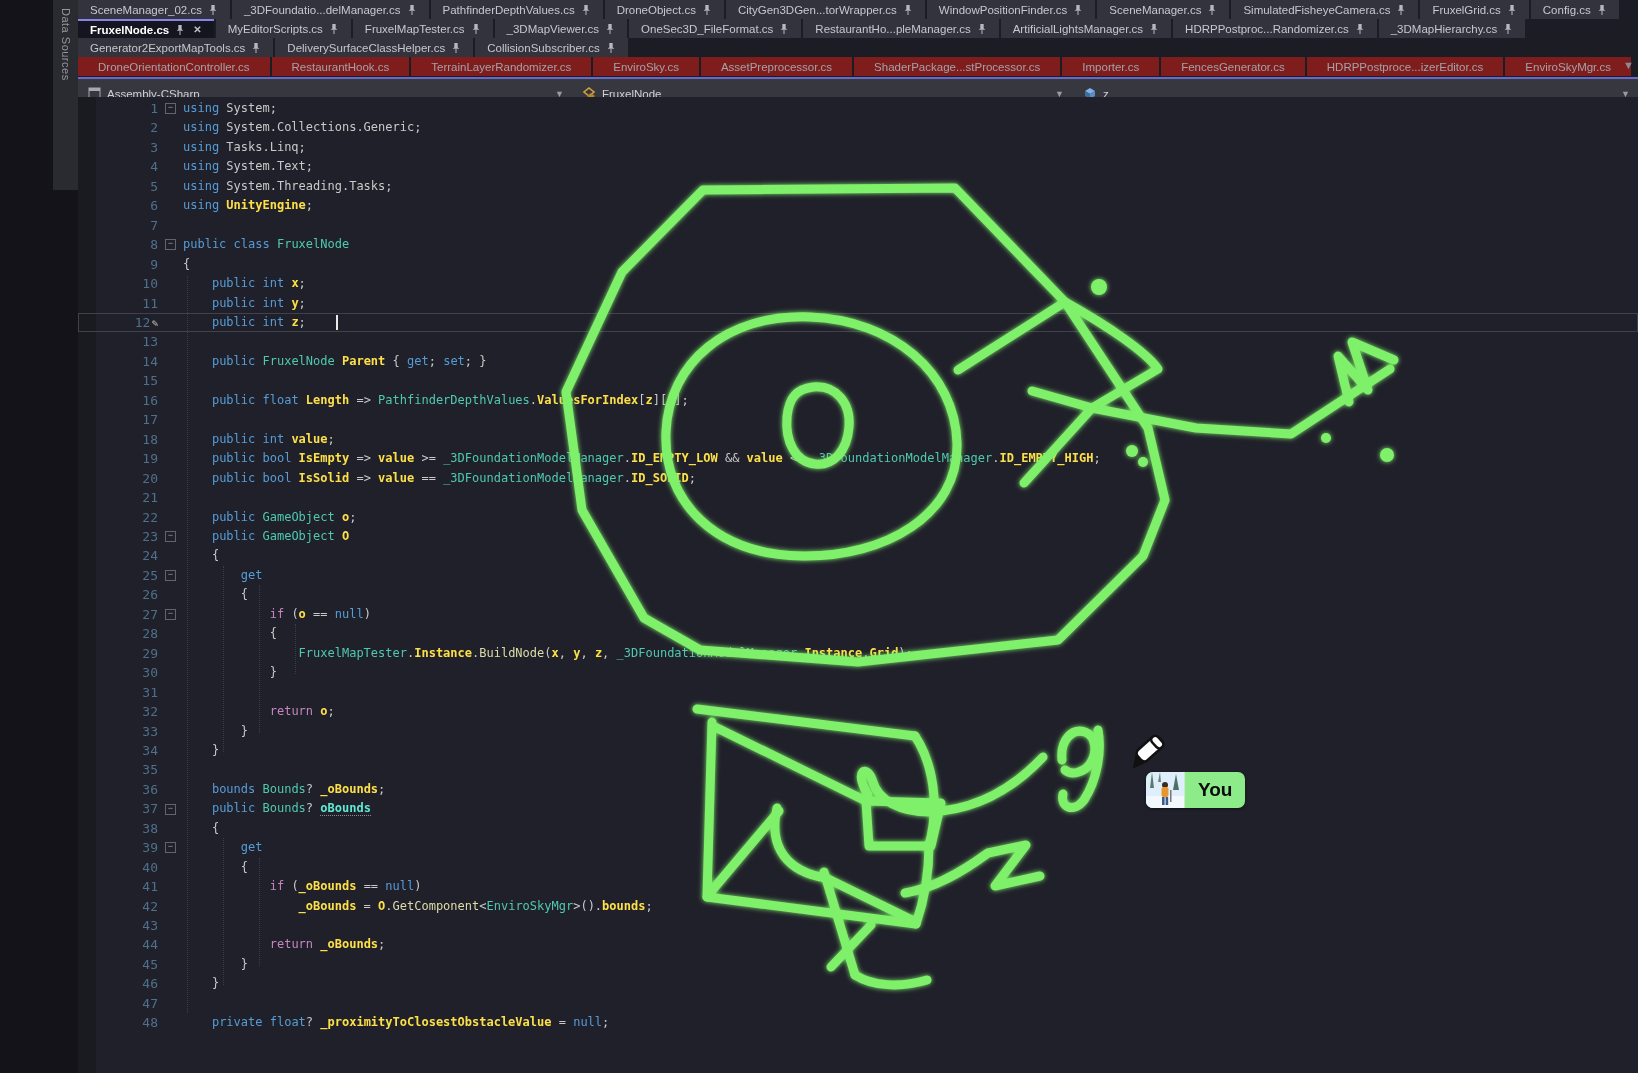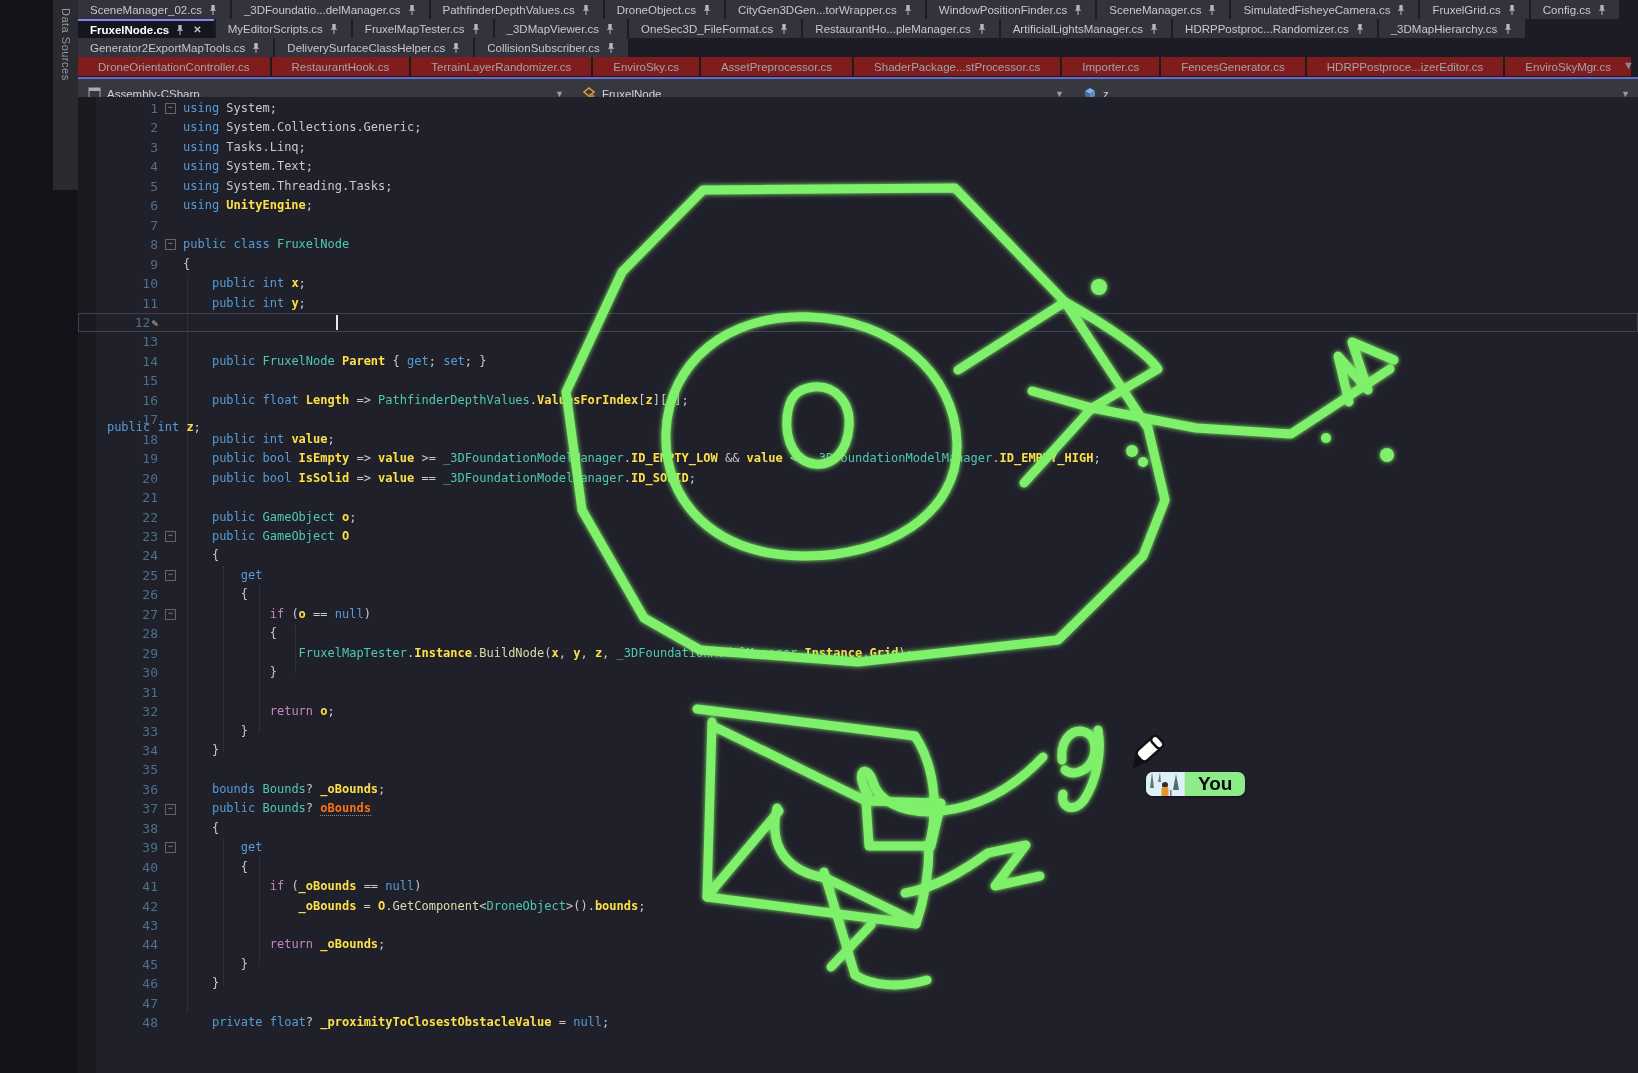--- a/index.html
+++ b/index.html
@@ -32,32 +32,32 @@
   
   .editor{position:absolute;left:0;top:97px;right:0;bottom:0;background:#20202a;overflow:hidden;}
   .gutterbg{position:absolute;left:0;top:0;width:18px;bottom:0;background:#1a1a21;}
   .lines{position:absolute;left:0;top:2px;right:0;}
   .ln{display:flex;height:19.46px;line-height:19.46px;position:relative;}
   .ln .num{width:80px;text-align:right;color:#4e708c;font-family:"DejaVu Sans Mono",monospace;font-size:13px;flex:0 0 80px;}
   .ln .fold{width:25px;flex:0 0 25px;display:flex;align-items:center;justify-content:center;}
   .ln .fold i{width:9px;height:9px;border:1px solid #63636d;color:#9a9aa2;font-size:9px;line-height:7px;
               text-align:center;font-style:normal;display:block;}
   .ln pre{margin:0;font-family:"DejaVu Sans Mono",monospace;font-size:12px;line-height:19.46px;}
-  .ln.current{outline:1px solid #41414e;outline-offset:-1px;flex-direction:column;}
+  .ln.current{outline:1px solid #41414e;outline-offset:-1px;}
   .editmark{color:#c8c8b8;font-size:11px;margin-left:1px;}
   .caret-bar{position:absolute;left:258px;top:2px;width:2px;height:15px;background:#e8e8e8;}
   .s-k{color:#569cd6;} .s-c{color:#c586c0;} .s-t{color:#4ec9b0;} .s-m{color:#dcdcaa;}
   .s-p{color:#c9c9c9;} .s-n{color:#b5cea8;}
   .s-f{color:#fde047;font-weight:600;}
-  .s-fd{color:#f97316;font-weight:600;border-bottom:1px dotted #8a8a92;}
+  .s-fd{color:#5eead4;font-weight:600;border-bottom:1px dotted #8a8a92;}
   .guide{position:absolute;border-left:1px dotted #3c3c46;width:0;}
   
   .overlay{position:absolute;left:0;top:0;width:1638px;height:1073px;pointer-events:none;z-index:50;}
   .pencil{position:absolute;left:1124px;top:731px;z-index:60;pointer-events:none;}
-  .you-badge{position:absolute;left:1146px;top:772px;height:24px;display:flex;align-items:stretch;z-index:60;
+  .you-badge{position:absolute;left:1146px;top:772px;height:36px;display:flex;align-items:stretch;z-index:60;
              border-radius:7px;overflow:hidden;background:#8deb8a;box-shadow:0 1px 3px rgba(0,0,0,.5);}
   .you-badge .avatar{width:38px;position:relative;border-right:1px solid #cfe9cf;}
   .you-badge .label{display:flex;align-items:center;padding:0 13px;color:#0b0b0b;font-size:19px;font-weight:bold;}
 </style>
 </head>
 <body>
 
 <div class="app">
 
   <div class="left-rail">
@@ -567,21 +567,21 @@
             <pre><span class="s-p">        {</span></pre>
           </div>
           <div class="ln">
             <span class="num">41</span>
             <span class="fold"></span>
             <pre><span class="s-p">            </span><span class="s-c">if</span><span class="s-p"> (</span><span class="s-f">_oBounds</span><span class="s-p"> == </span><span class="s-k">null</span><span class="s-p">)</span></pre>
           </div>
           <div class="ln">
             <span class="num">42</span>
             <span class="fold"></span>
-            <pre><span class="s-p">                </span><span class="s-f">_oBounds</span><span class="s-p"> = </span><span class="s-f">O</span><span class="s-p">.</span><span class="s-m">GetComponent</span><span class="s-p">&lt;</span><span class="s-t">DroneObject</span><span class="s-p">&gt;().</span><span class="s-f">bounds</span><span class="s-p">;</span></pre>
+            <pre><span class="s-p">                </span><span class="s-f">_oBounds</span><span class="s-p"> = </span><span class="s-f">O</span><span class="s-p">.</span><span class="s-m">GetComponent</span><span class="s-p">&lt;</span><span class="s-t">EnviroSkyMgr</span><span class="s-p">&gt;().</span><span class="s-f">bounds</span><span class="s-p">;</span></pre>
           </div>
           <div class="ln">
             <span class="num">43</span>
             <span class="fold"></span>
             <pre></pre>
           </div>
           <div class="ln">
             <span class="num">44</span>
             <span class="fold"></span>
             <pre><span class="s-p">            </span><span class="s-c">return</span><span class="s-f"> _oBounds</span><span class="s-p">;</span></pre>

